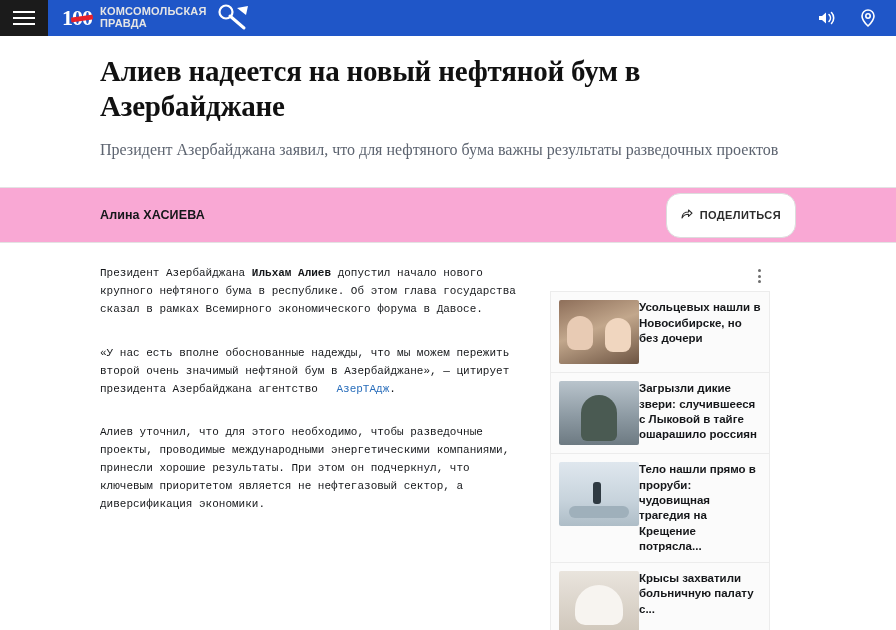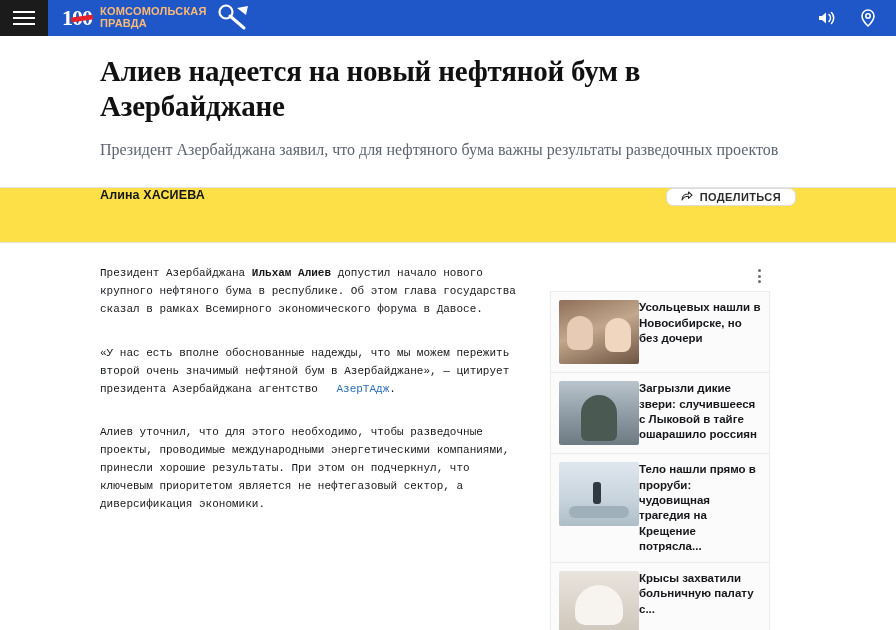--- a/index.html
+++ b/index.html
@@ -50,21 +50,21 @@
   }
   .logo-100 .ribbon {
     position: absolute;
     left: 9px; top: 9px;
     width: 22px; height: 5px;
     background: #e6212a;
     transform: rotate(-8deg);
     border-radius: 1px;
   }
   .logo-text {
-    color: #fdba74;
+    color: #e5e5e5;
     font-family: "Liberation Sans", sans-serif;
     line-height: 1.05;
     padding-left: 2px;
   }
   .logo-text .l1 { font-size: 11px; font-weight: bold; letter-spacing: .2px; display:block; }
   .logo-text .l2 { font-size: 11px; font-weight: bold; letter-spacing: .2px; display:block; }
   .logo-mark {
     width: 34px; height: 30px;
     margin-left: 4px;
     position: relative;
@@ -95,41 +95,42 @@
   .subtitle {
     margin: 14px 0 0 0;
     font-family: "Liberation Serif", serif;
     font-size: 16px;
     line-height: 1.42;
     color: #5d6470;
   }
 
   
   .author-strip {
-    background: #fde047;
+    background: #f9a8d4;
     border-top: 1px solid #e3e3e3;
     border-bottom: 1px solid #e3e3e3;
     height: 56px;
     display: flex;
+    align-items: center;
     padding: 0 100px;
     margin-top: 16px;
   }
   .author-name {
     font-family: "Liberation Sans", sans-serif;
     font-size: 12.5px;
     font-weight: bold;
     color: #15171a;
     letter-spacing: .1px;
   }
   .share-btn {
     margin-left: auto;
     background: #ffffff;
     border: 1px solid #dcdcdc;
-    border-radius: 7px;
-    height: 18px;
+    border-radius: 14px;
+    height: 45px;
     padding: 0 14px;
     display: flex;
     align-items: center;
     gap: 7px;
     cursor: pointer;
     font-family: "Liberation Sans", sans-serif;
     font-size: 11px;
     font-weight: bold;
     color: #2b2b2b;
     letter-spacing: .4px;

